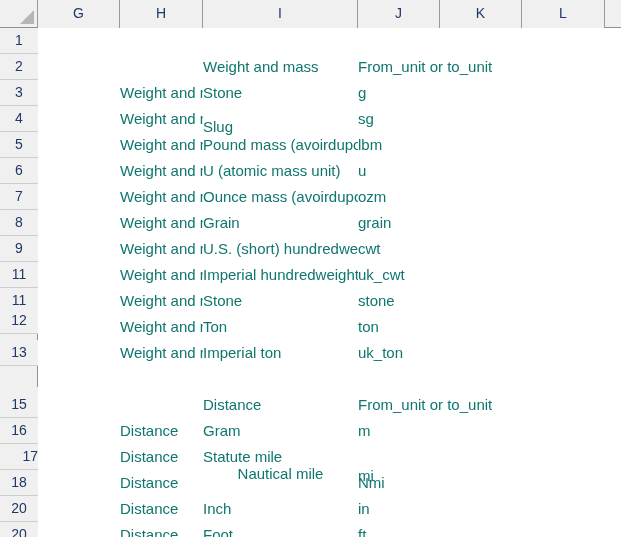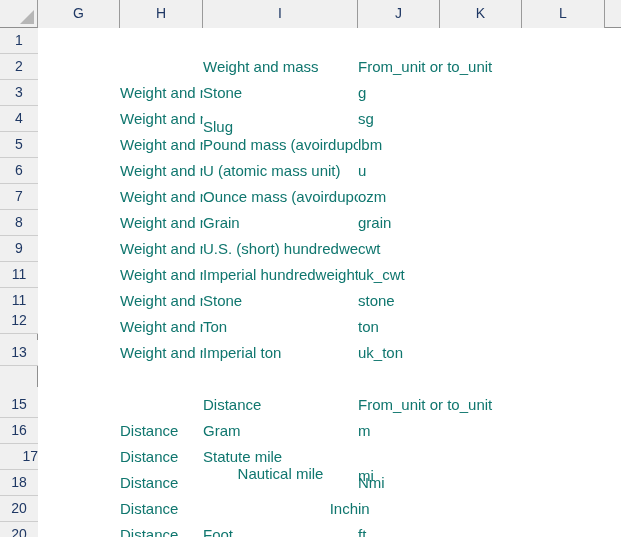--- a/index.html
+++ b/index.html
@@ -195,21 +195,21 @@
         <div class="cell cell-h" style="left: 81px; top: 389px;">Distance</div>
         <div class="cell cell-i" style="left: 164px; top: 389px;">Gram</div>
         <div class="cell cell-j" style="left: 319px; top: 389px;">m</div>
         <div class="cell cell-h" style="left: 81px; top: 415px;">Distance</div>
         <div class="cell cell-i" style="left: 164px; top: 415px;">Statute mile</div>
         <div class="cell cell-j" style="left: 319px; top: 434px;">mi</div>
         <div class="cell cell-h" style="left: 81px; top: 441px;">Distance</div>
         <div class="cell cell-i" style="left: 164px; top: 432px; text-align: center;">Nautical mile</div>
         <div class="cell cell-j" style="left: 319px; top: 441px;">Nmi</div>
         <div class="cell cell-h" style="left: 81px; top: 467px;">Distance</div>
-        <div class="cell cell-i" style="left: 164px; top: 467px; text-align: right;">Inch</div>
+        <div class="cell cell-i" style="left: 164px; top: 467px;">Inch</div>
         <div class="cell cell-j" style="left: 319px; top: 467px;">in</div>
         <div class="cell cell-h" style="left: 81px; top: 493px;">Distance</div>
         <div class="cell cell-i" style="left: 164px; top: 493px;">Foot</div>
         <div class="cell cell-j" style="left: 319px; top: 493px;">ft</div>
       </div>
   </div>
 
 </div>
 
 </body></html>

